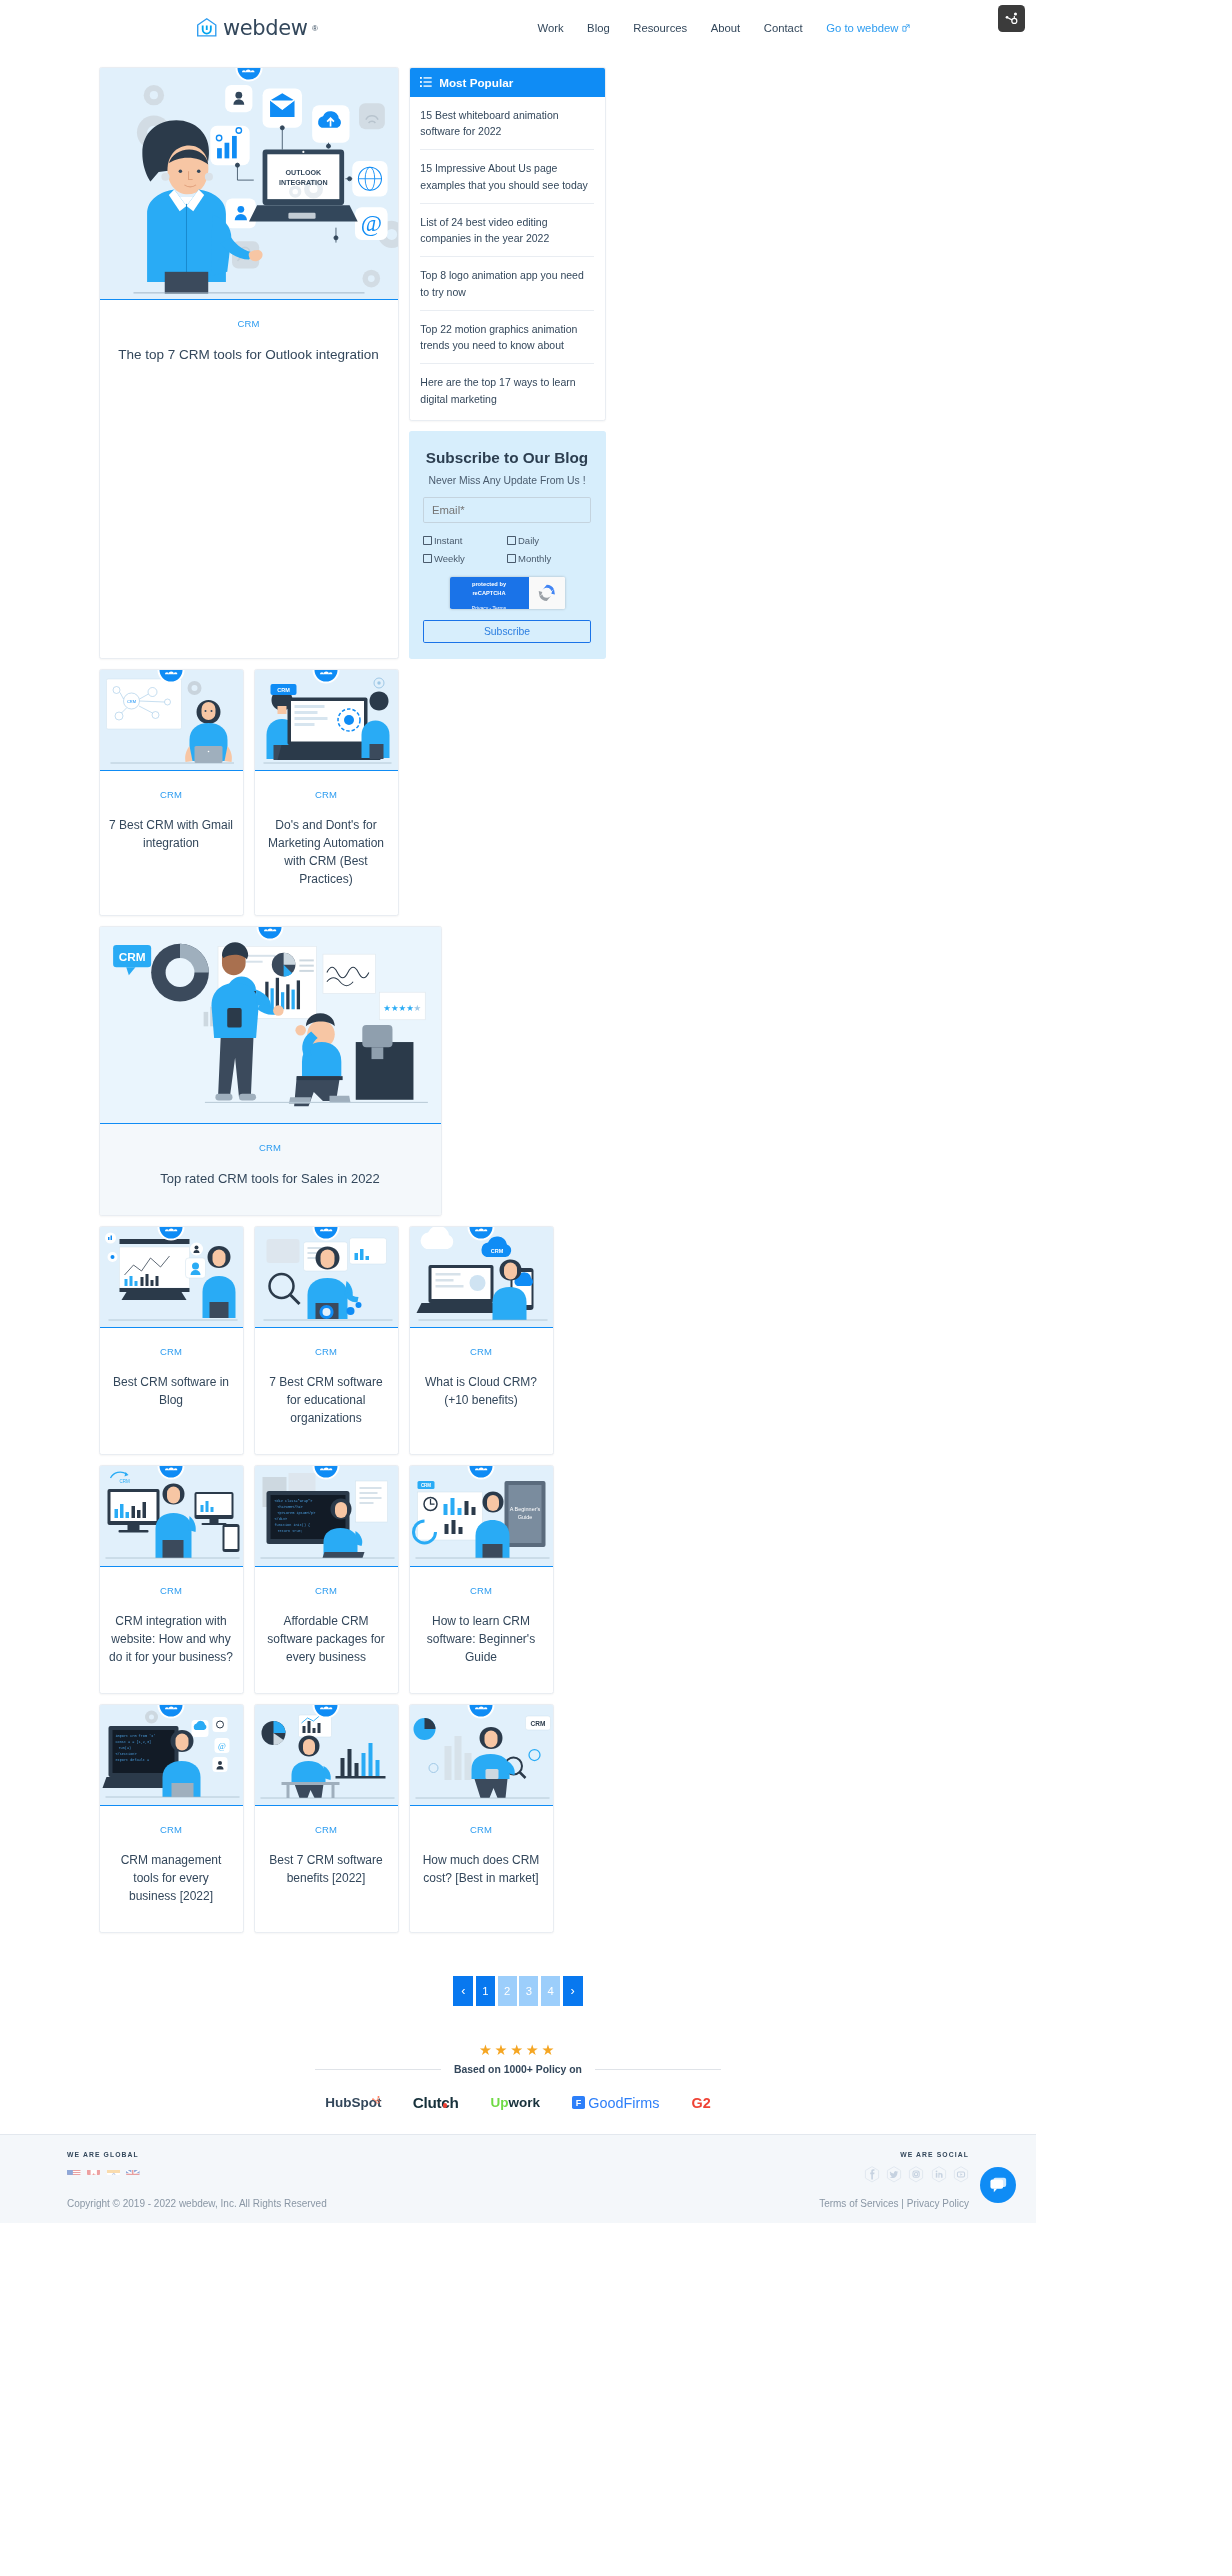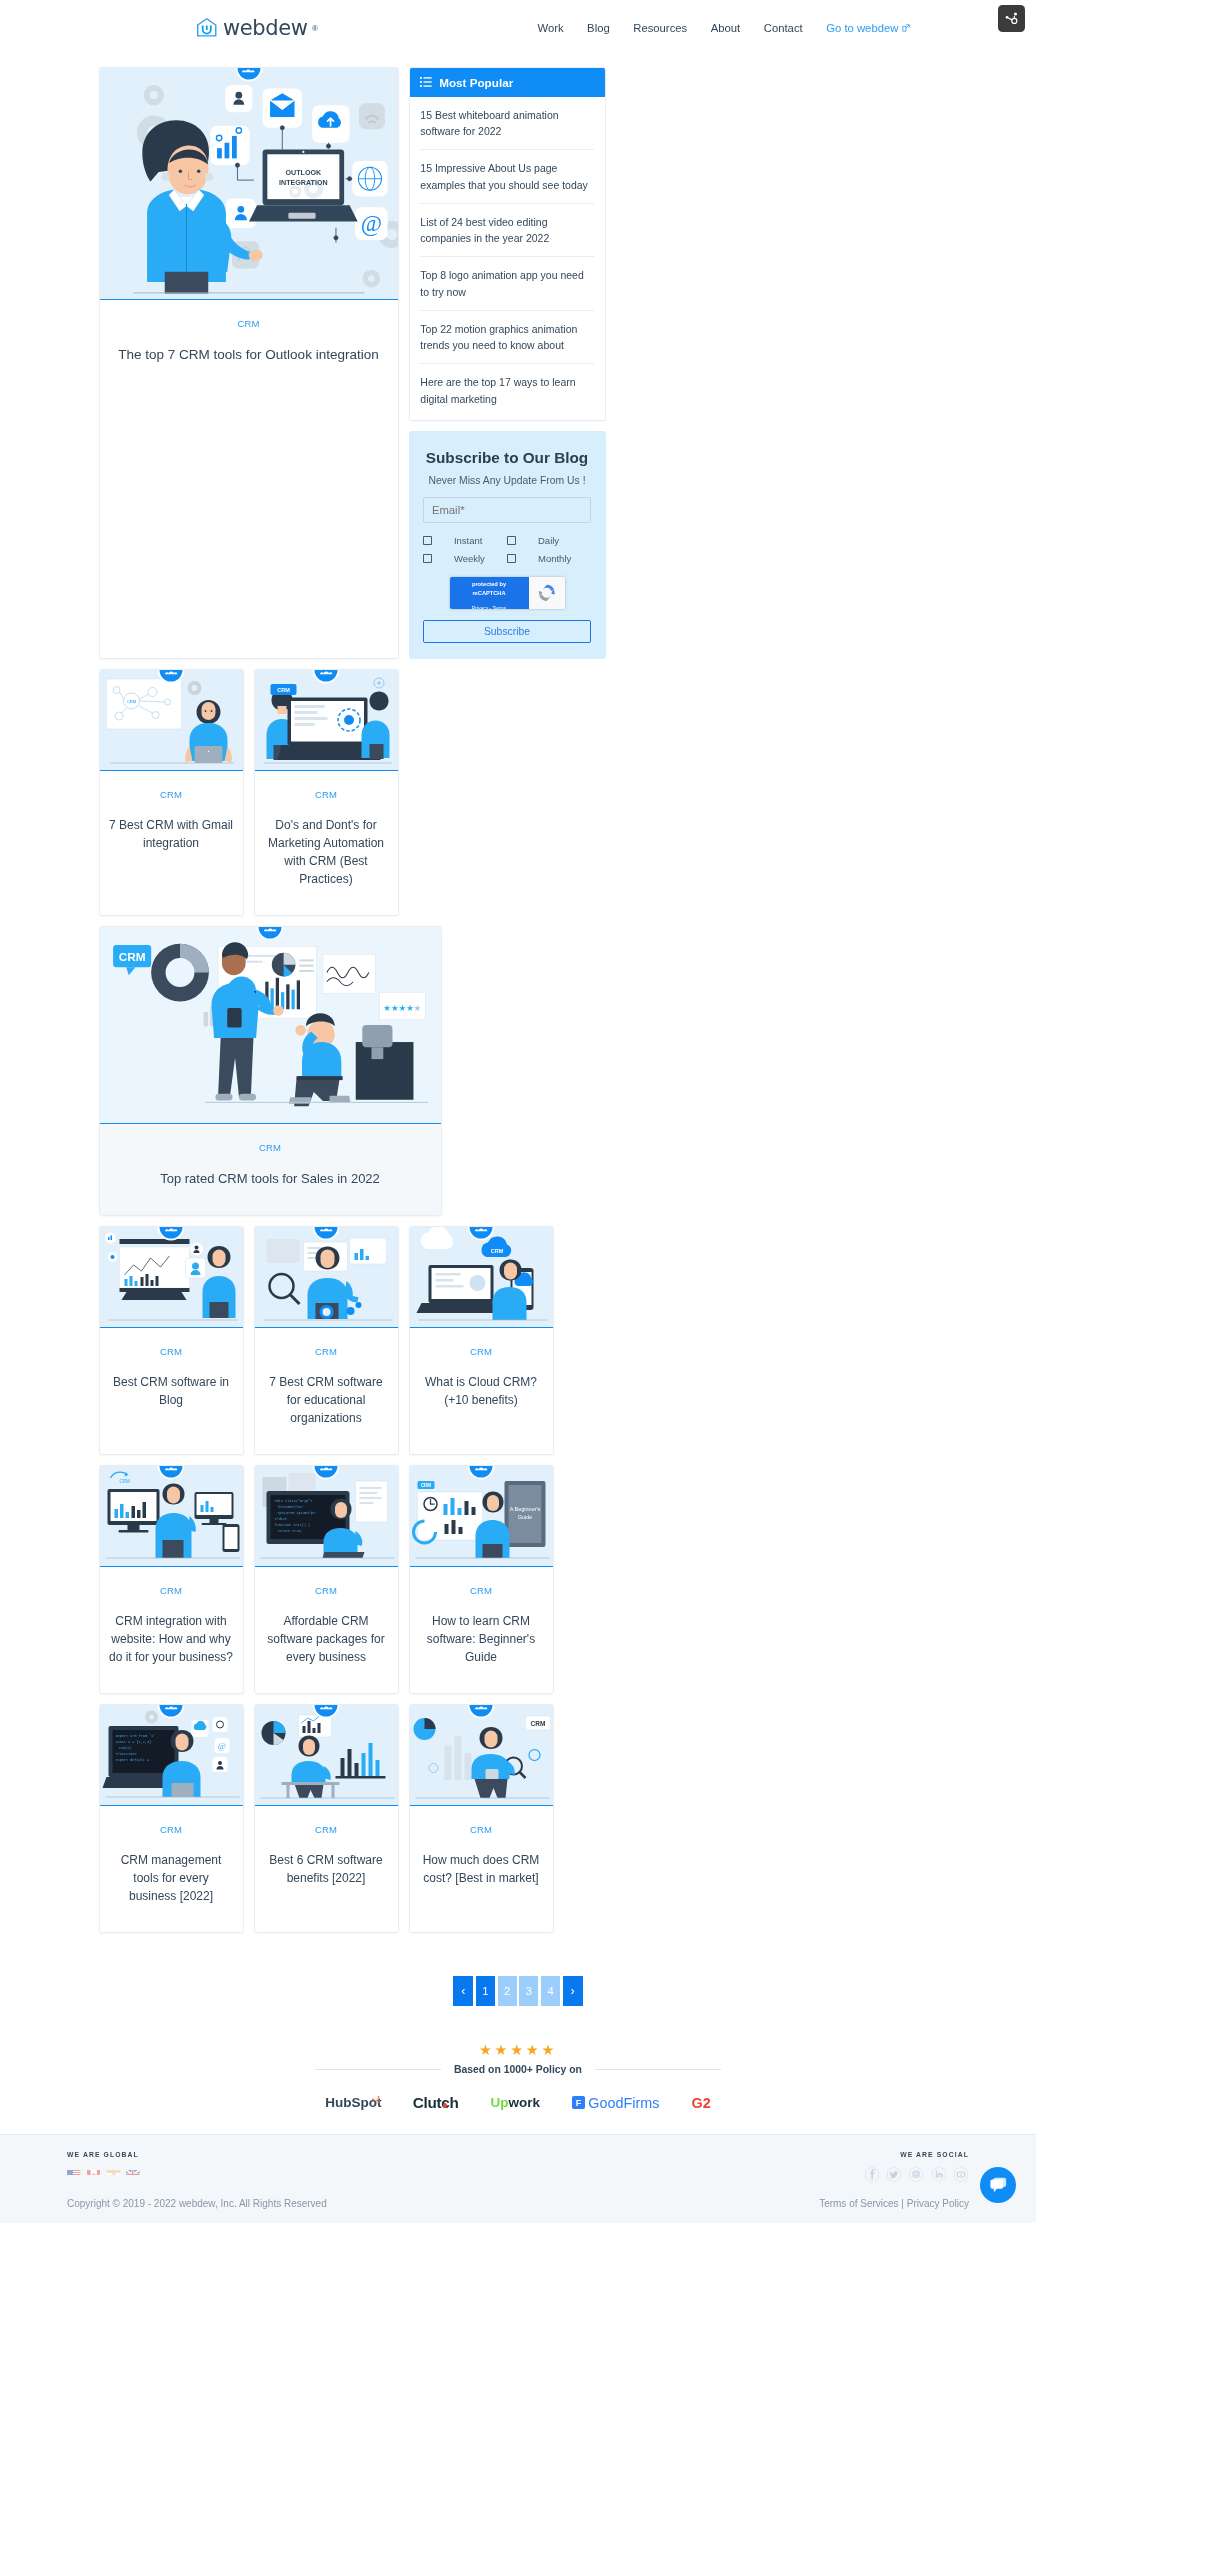--- a/index.html
+++ b/index.html
@@ -86,21 +86,21 @@
   .sub {
     background:#d7eefc; border-radius:2.7px; padding:18px 14.4px 16px; text-align:center;
   }
   .sub h3 { font-size:15.3px; color:#2c3e50; font-weight:bold; margin-bottom:8px; }
   .sub p  { font-size:10.4px; color:#4a5b6d; margin-bottom:11.7px; }
   .sub input {
     width:100%; height:26px; border:0.9px solid #c4d3de; background:#d7eefc;
     padding:0 8px; font-size:11.3px; color:#9aa8b4; font-family:inherit; border-radius:1.8px;
   }
   .cbrow { display:flex; margin-top:11.7px; }
-  .cbcell { flex:1; display:flex; align-items:center; gap:22px; font-size:9.5px; color:#4a5b6d; }
+  .cbcell { flex:1; display:flex; align-items:center; gap:2px; font-size:9.5px; color:#4a5b6d; }
   .cbox { width:9px; height:9px; border:1.3px solid #4a5b6d; background:transparent; border-radius:0.9px; }
   .recap {
     width:115px; height:32px; margin:12.6px auto 0; display:flex;
     box-shadow:0 0 2.7px rgba(0,0,0,.25); border-radius:1.8px; overflow:hidden; background:#fff;
   }
   .recap-l { background:#1a73e8; color:#fff; flex:1; padding:3.6px 5.4px; }
   .recap-l b { display:block; font-size:5.7px; line-height:1.5; }
   .recap-l span { font-size:5px; }
   .recap-r { width:36px; display:flex; align-items:center; justify-content:center; background:#f9f9f9; }
   .subbtn {
@@ -1033,21 +1033,21 @@
             <circle cx="10" cy="4.5" r="2.6" fill="#fff"></circle>
               <path d="M6 16a4 4 0 018 0z" fill="#fff"></path>
             <circle cx="3.6" cy="7.5" r="2.1" fill="#fff"></circle>
               <path d="M0.6 16a3 3 0 016 0z" fill="#fff"></path>
             <circle cx="16.4" cy="7.5" r="2.1" fill="#fff"></circle>
               <path d="M13.4 16a3 3 0 016 0z" fill="#fff"></path>
           </svg>
         </div>
         <div class="body">
           <div class="tag">CRM</div>
-          <div class="ctitle">Best 6 CRM software benefits [2022]</div>
+          <div class="ctitle">Best 7 CRM software benefits [2022]</div>
         </div>
       </div>
 
       <div class="card c3" style="width:145px">
         <div class="thumb">
           <svg viewBox="0 0 300 200" preserveAspectRatio="xMidYMid slice">
             <rect width="300" height="200" fill="#e1f0fb"></rect>
             <circle cx="36" cy="48" r="22" fill="#29abf5"></circle>
             <path d="M36 26a22 22 0 0122 22H36z" fill="#2b3a4a"></path>
             <g fill="#d7e2ea">

